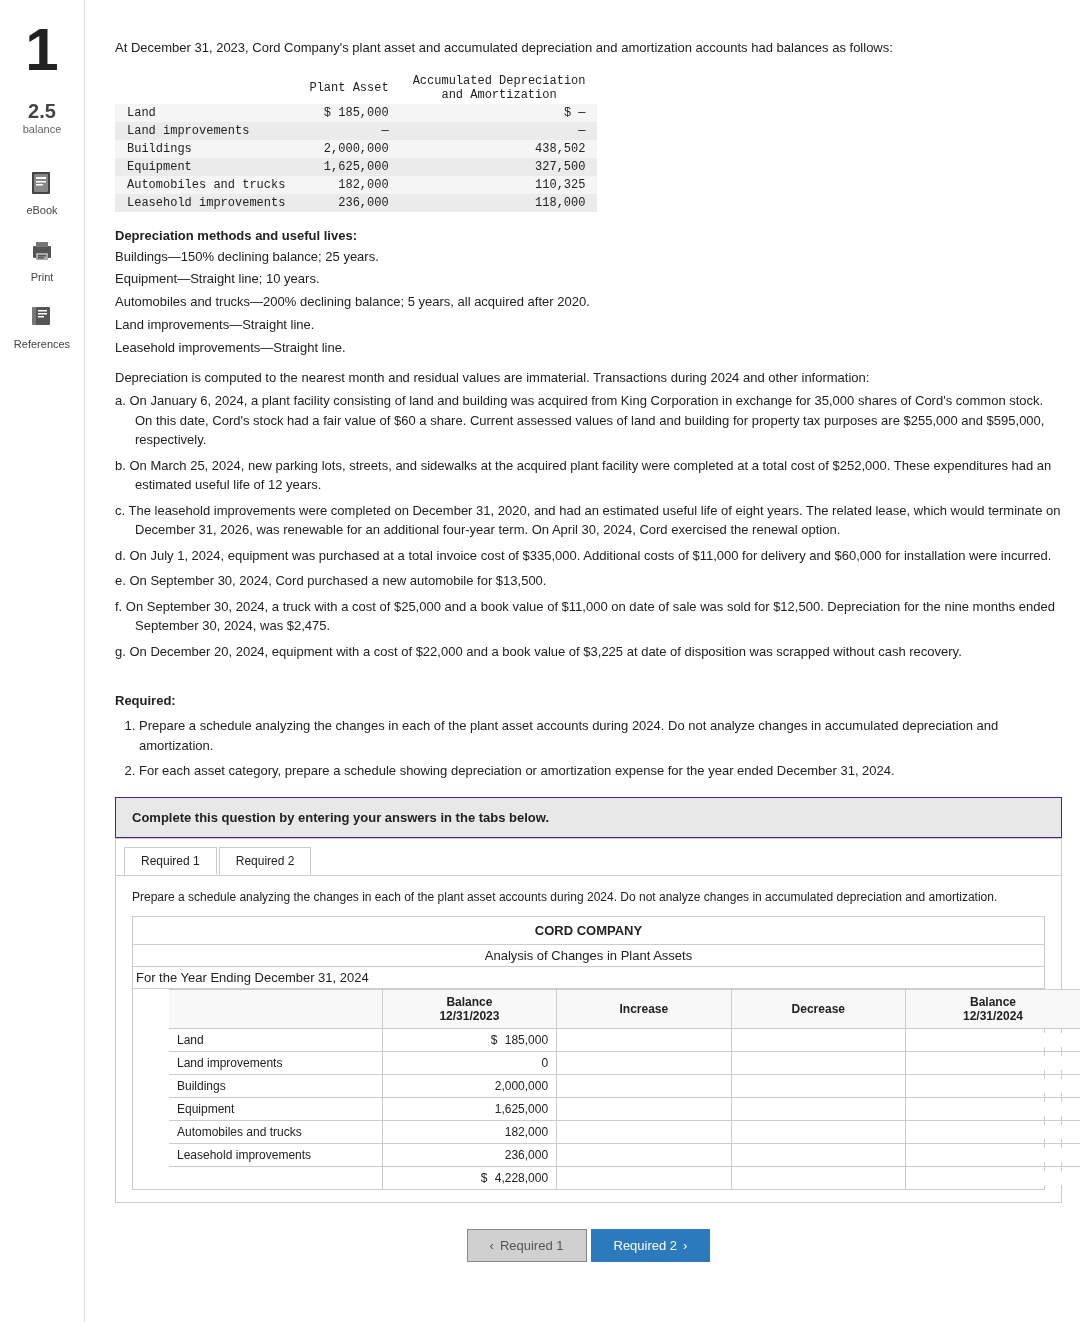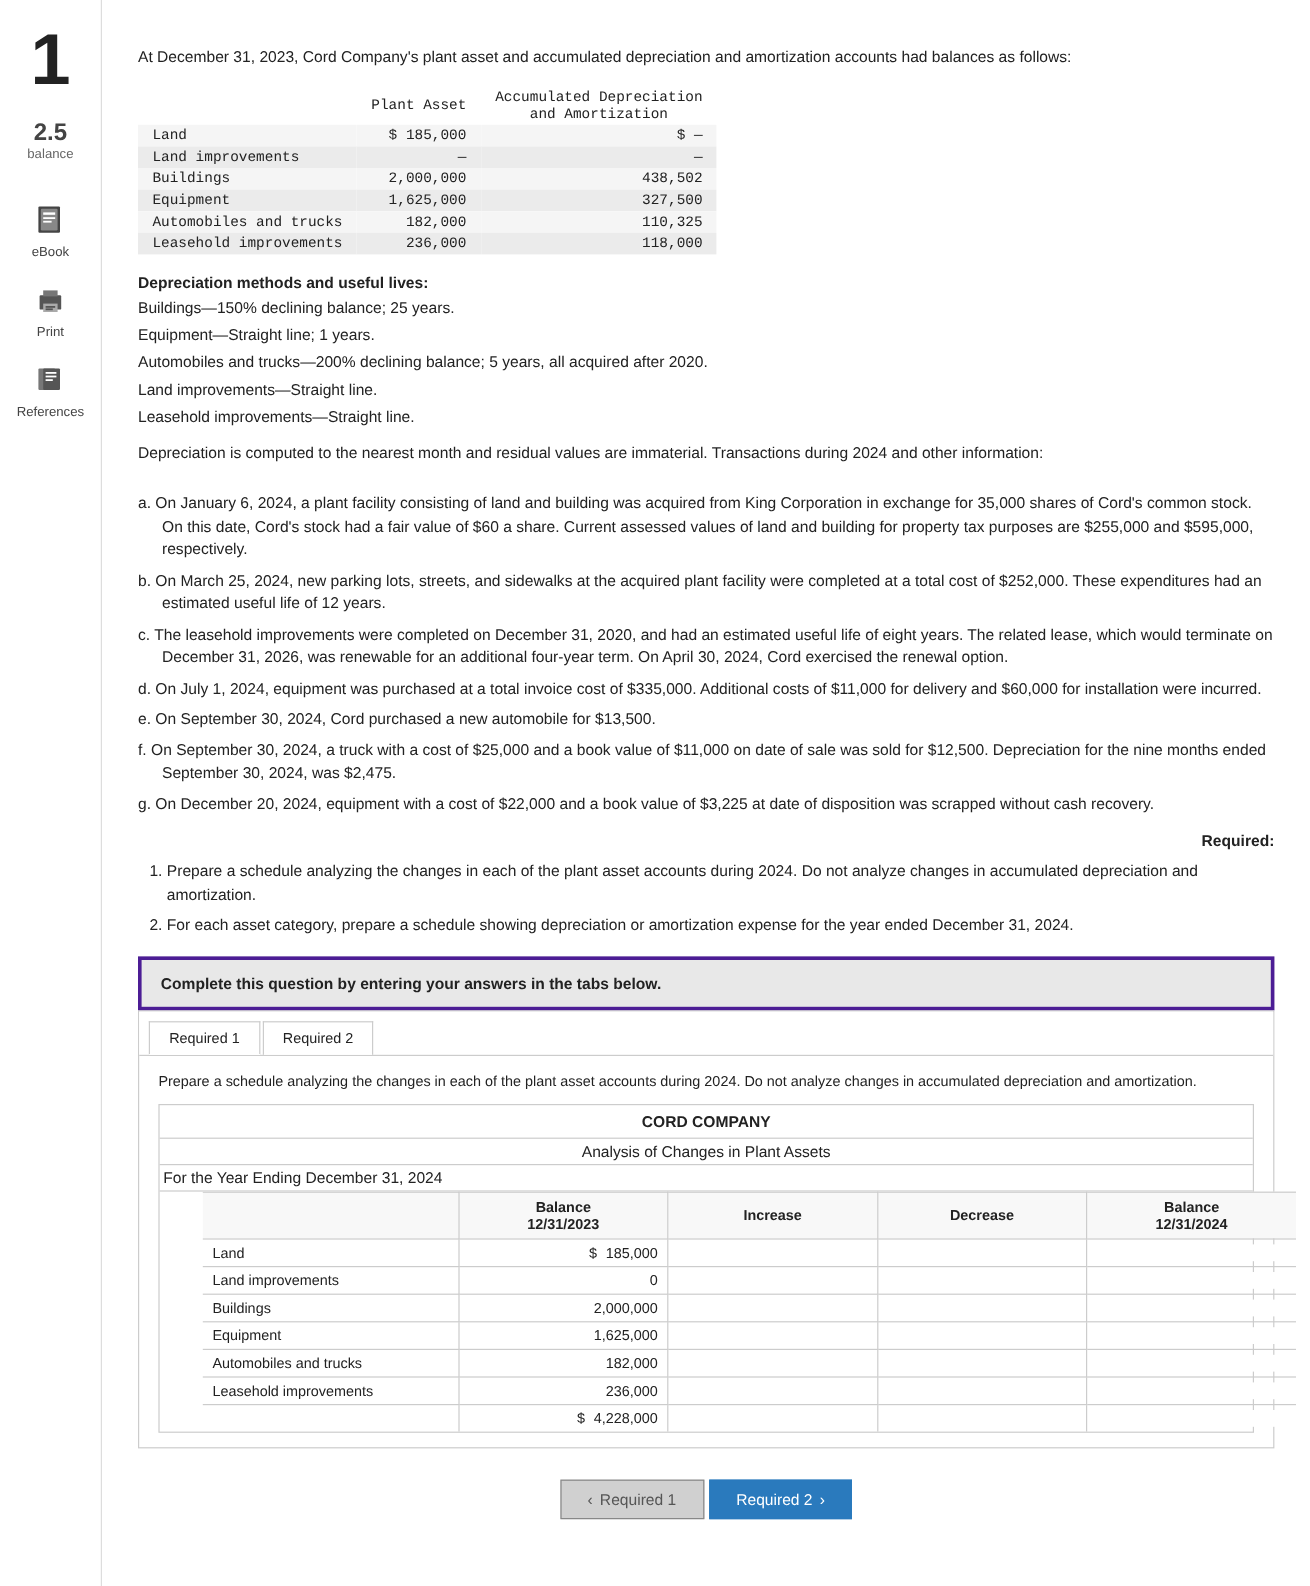--- a/index.html
+++ b/index.html
@@ -32,27 +32,27 @@
     
     
     .section-bold { font-weight: bold; margin-bottom: 4px; margin-top: 14px; }
     .section-text { margin-bottom: 2px; line-height: 1.6; }
     
     
     .list-alpha { list-style: none; padding-left: 0; margin-bottom: 10px; }
     .list-alpha li { padding-left: 20px; margin-bottom: 6px; line-height: 1.5; text-indent: -20px; }
     .list-alpha li::before { content: attr(data-letter) '. '; }
     
-    .required-heading { font-weight: bold; margin: 14px 0 8px 0; text-align: right; }
+    .required-heading { font-weight: bold; margin: 32px 0 8px 0; }
     
     .required-list { padding-left: 24px; margin-bottom: 10px; }
     .required-list li { margin-bottom: 6px; line-height: 1.5; }
     
     
-    .complete-box { background: #e8e8e8; border: 3px solid #4c1d95; padding: 12px 16px; margin: 16px 0 0 0; font-weight: bold; font-size: 13px; }
+    .complete-box { background: #e8e8e8; border: 1px solid #4c1d95; padding: 12px 16px; margin: 16px 0 0 0; font-weight: bold; font-size: 13px; }
     
     
     .tabs-container { border: 1px solid #ccc; margin-top: 0; }
     .tabs-header { display: flex; padding: 8px 8px 0 8px; border-bottom: 1px solid #ccc; background: #fff; }
     .tab { padding: 6px 16px; border: 1px solid #ccc; border-bottom: none; cursor: pointer; font-size: 12px; background: #fff; margin-right: 2px; }
     .tab.active { background: #fff; border-bottom: 1px solid #fff; font-weight: normal; }
     .tab-content { padding: 12px 16px; }
     .tab-instruction { font-size: 12px; line-height: 1.5; margin-bottom: 10px; }
     
     
@@ -176,29 +176,29 @@
             <td>Leasehold improvements</td>
             <td class="num-cell">236,000</td>
             <td class="num-cell">118,000</td>
           </tr>
       </tbody>
     </table>
 
     <p class="section-bold">Depreciation methods and useful lives:</p>
     <div>
       <p class="section-text">Buildings—150% declining balance; 25 years.</p>
-      <p class="section-text">Equipment—Straight line; 1 years.</p>
+      <p class="section-text">Equipment—Straight line; 10 years.</p>
       <p class="section-text">Automobiles and trucks—200% declining balance; 5 years, all acquired after 2020.</p>
       <p class="section-text">Land improvements—Straight line.</p>
       <p class="section-text">Leasehold improvements—Straight line.</p>
     </div>
 
     <p class="section-text" style="margin-top:10px;">Depreciation is computed to the nearest month and residual values are immaterial. Transactions during 2024 and other information:</p>
 
-    <ul class="list-alpha" style="margin-top:20px;">
+    <ul class="list-alpha" style="margin-top:2px;">
       <li data-letter="a">On January 6, 2024, a plant facility consisting of land and building was acquired from King Corporation in exchange for 35,000 shares of Cord's common stock. On this date, Cord's stock had a fair value of $60 a share. Current assessed values of land and building for property tax purposes are $255,000 and $595,000, respectively.</li>
       <li data-letter="b">On March 25, 2024, new parking lots, streets, and sidewalks at the acquired plant facility were completed at a total cost of $252,000. These expenditures had an estimated useful life of 12 years.</li>
       <li data-letter="c">The leasehold improvements were completed on December 31, 2020, and had an estimated useful life of eight years. The related lease, which would terminate on December 31, 2026, was renewable for an additional four-year term. On April 30, 2024, Cord exercised the renewal option.</li>
       <li data-letter="d">On July 1, 2024, equipment was purchased at a total invoice cost of $335,000. Additional costs of $11,000 for delivery and $60,000 for installation were incurred.</li>
       <li data-letter="e">On September 30, 2024, Cord purchased a new automobile for $13,500.</li>
       <li data-letter="f"> On September 30, 2024, a truck with a cost of $25,000 and a book value of $11,000 on date of sale was sold for $12,500. Depreciation for the nine months ended September 30, 2024, was $2,475.</li>
       <li data-letter="g">On December 20, 2024, equipment with a cost of $22,000 and a book value of $3,225 at date of disposition was scrapped without cash recovery.</li>
     </ul>
 
     <p class="required-heading">Required:</p>

